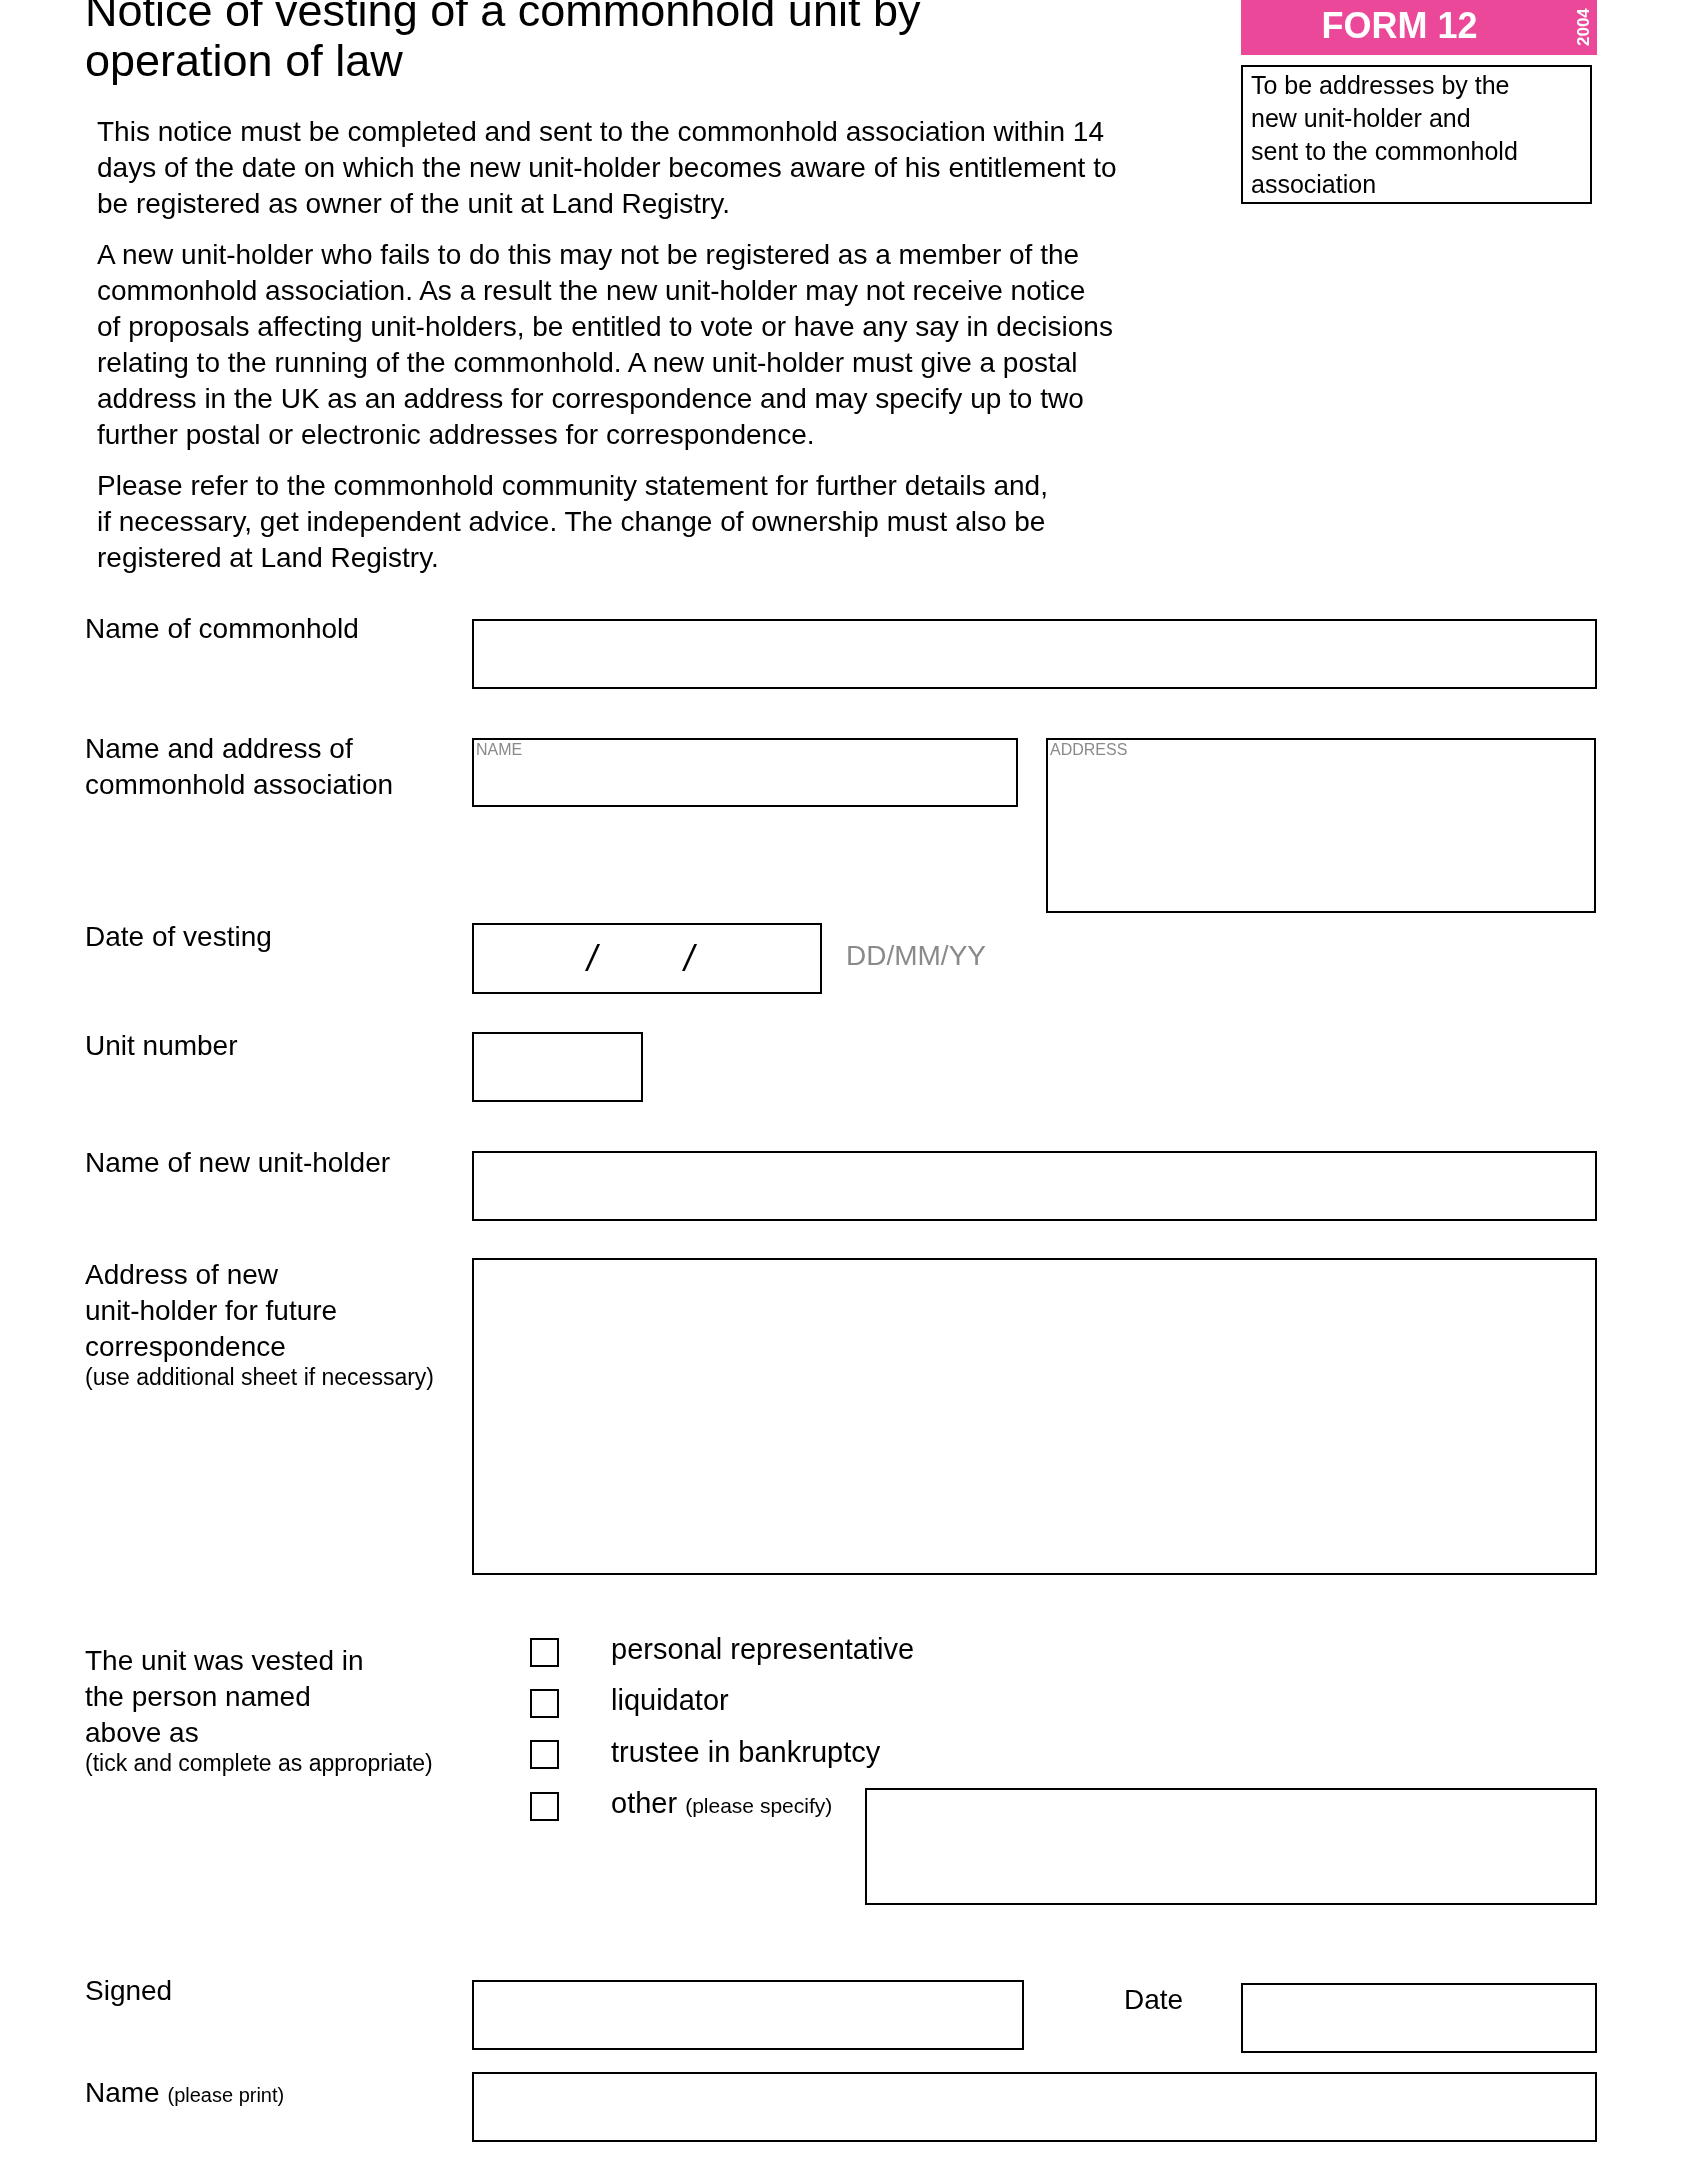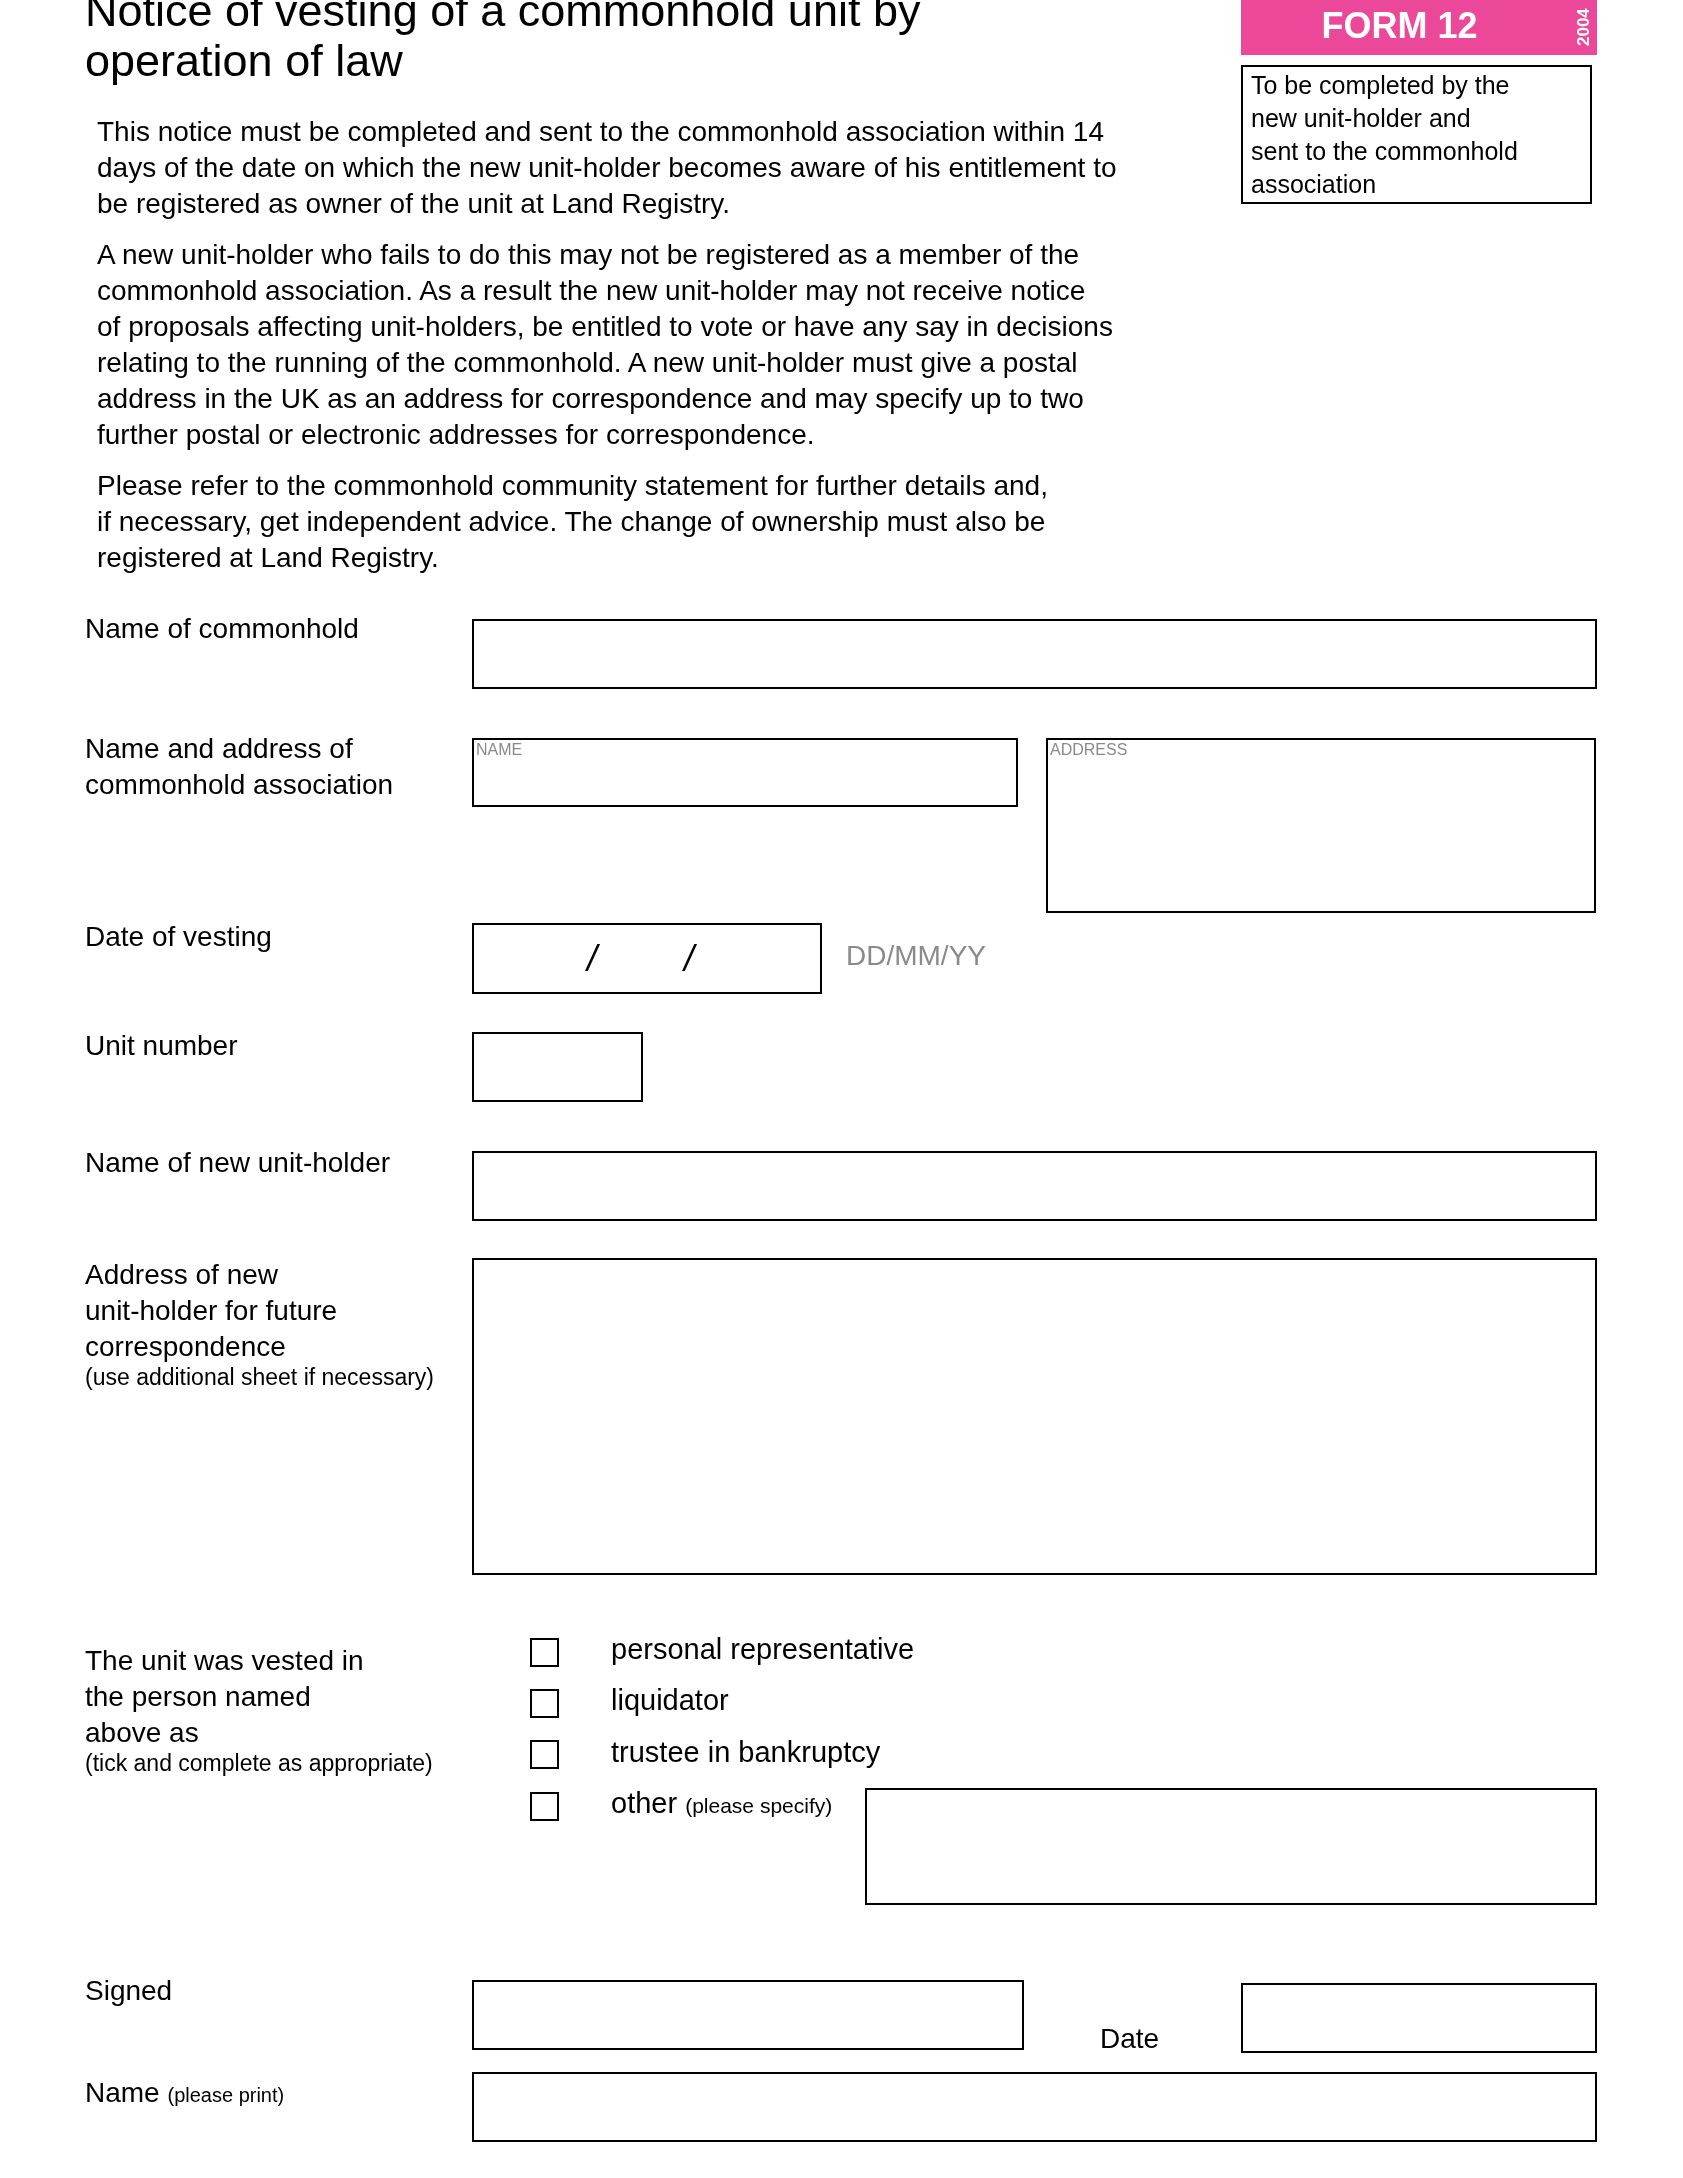--- a/index.html
+++ b/index.html
@@ -46,37 +46,37 @@
     position: absolute; left: 2px; top: 1px; font-size: 16px; color: #8a8a8a;
     line-height: 18px;
   }
   .slash { position: absolute; top: 14px; font-size: 36px; line-height: 40px; color: #000; font-style: italic; }
   .date-format { left: 846px; top: 938px; font-size: 28px; line-height: 36px; color: #8a8a8a; }
   .checkbox {
     width: 29px; height: 29px; border: 2px solid #000; box-sizing: border-box; background: #fff;
   }
   .cb-label { left: 611px; font-size: 29px; line-height: 36px; white-space: nowrap; }
   .cb-label .inline-small { font-size: 21px; }
-  .date-label { left: 1100px; top: 1982px; font-size: 28px; line-height: 36px; margin-top: 39px; }
+  .date-label { left: 1124px; top: 1982px; font-size: 28px; line-height: 36px; }
 </style>
 </head>
 <body>
 
 <h1 class="abs title">
   <span>Notice of vesting of a commonhold unit by</span>
   <span>operation of law</span>
 </h1>
 
 <div class="abs form-badge">
   <div class="form-label">FORM 12</div>
   <div class="form-year">2004</div>
 </div>
 
 <div class="abs side-note">
-  <span>To be completed by the</span>
+  <span>To be addresses by the</span>
   <span>new unit-holder and</span>
   <span>sent to the commonhold</span>
   <span>association</span>
 </div>
 
 <p class="abs para" style="top:102px;">
   <span>This notice must be completed and sent to the commonhold association within 14</span>
   <span>days of the date on which the new unit-holder becomes aware of his entitlement to</span>
   <span>be registered as owner of the unit at Land Registry.</span>
 </p>

